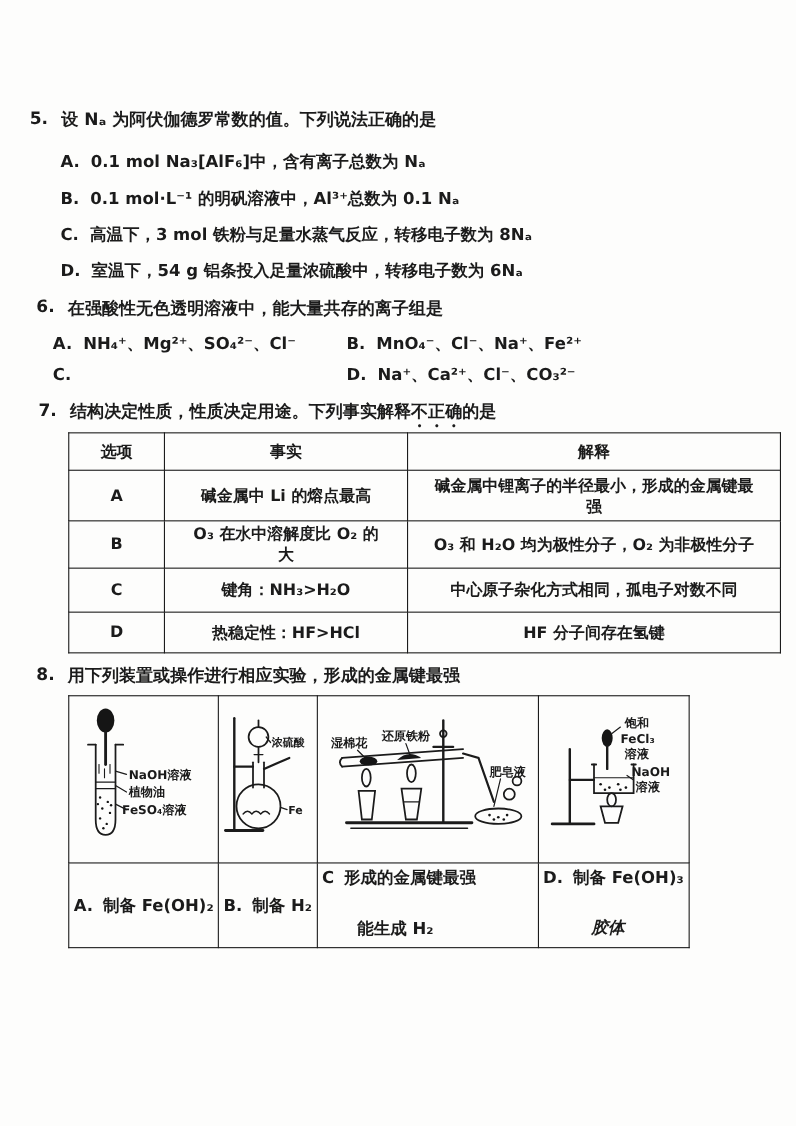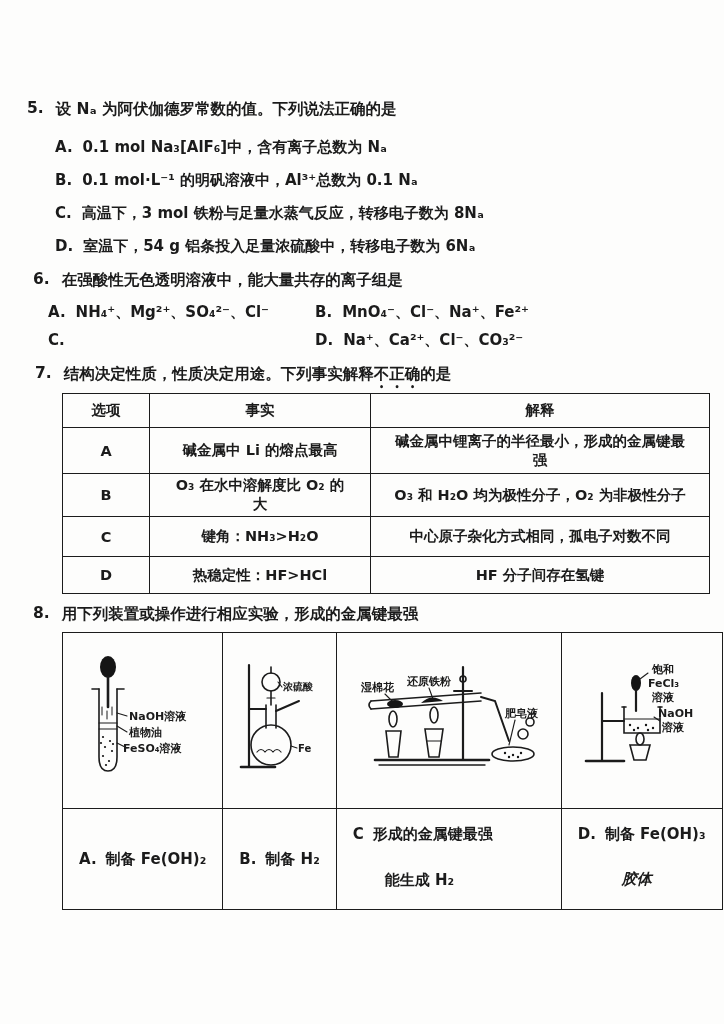--- a/index.html
+++ b/index.html
@@ -43,21 +43,21 @@
   #q7 .c-opt{width:40px;}
   #q7 .c-fact{width:174px;}
   #q7 .c-exp{width:292px;}
   #q7 .r-head{height:34px;}
   #q7 .r-a{height:46px;} #q7 .r-b{height:42px;} #q7 .r-c{height:40px;} #q7 .r-d{height:37px;}
   #q7 td.exp{text-align:center;margin-top:12px;}
 
   
   #q8{left:33px;top:604px;width:690px;height:260px;}
   #q8 table{position:absolute;left:29px;top:28px;border-collapse:collapse;table-layout:fixed;}
-  #q8 td{border:1.8px solid #1c1c1c;padding:16px;vertical-align:top;}
+  #q8 td{border:1.8px solid #1c1c1c;padding:4px;vertical-align:top;}
   #q8 .c-a{width:118px;} #q8 .c-b{width:78px;} #q8 .c-c{width:192px;} #q8 .c-d{width:122px;}
   #q8 .fig-row td{height:143px;}
   #q8 .cap-row td{height:68px;vertical-align:middle;}
   #q8 svg{display:block;}
   .cap{font-size:15px;font-weight:700;}
   .cap-line{display:flex;gap:9px;white-space:nowrap;}
   .capA{padding-left:8px;}
   .capB{padding-left:6px;}
   .capC{padding:2px 0 0 8px;}
   .capC .second{margin-left:32px;margin-top:27px;}

